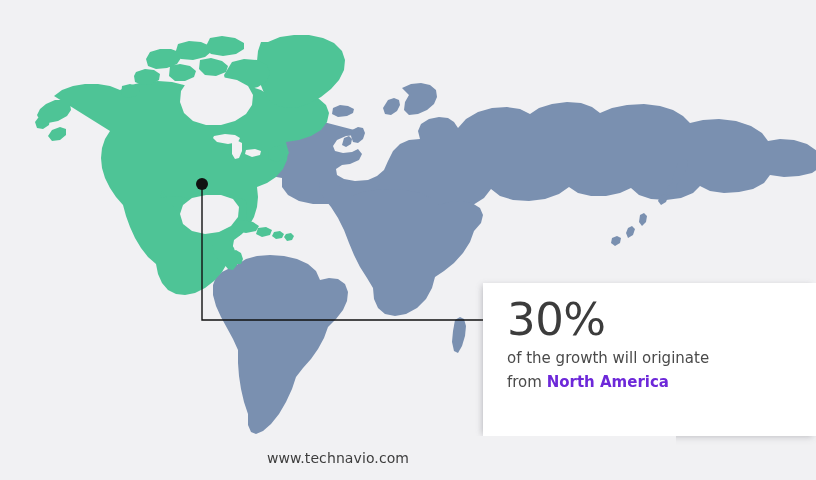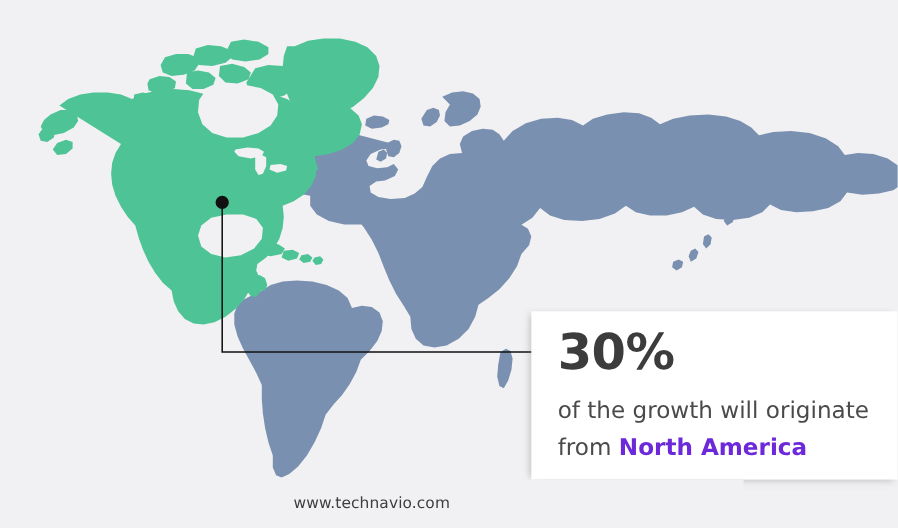--- a/index.html
+++ b/index.html
@@ -54,30 +54,30 @@
     top: 283px;
     width: 333px;
     height: 153px;
     background: #ffffff;
     box-shadow: -3px 0 6px -2px rgba(100,100,110,0.30),
                  0 4px 7px -3px rgba(100,100,110,0.26);
     padding: 14px 0 0 24px;
   }
   #pct-value {
     font-size: 45px;
-    font-weight: bold;
+    font-weight: normal;
     color: #3c3c3c;
     line-height: 1.0;
     letter-spacing: -0.5px;
     margin: 0;
     font-family: "DejaVu Sans", sans-serif;
   }
   #card-body {
-    margin-top: 14px;
-    font-size: 21px;
+    margin-top: 4px;
+    font-size: 15px;
     color: #4a4a4a;
     line-height: 1.62;
     font-family: "DejaVu Sans", sans-serif;
   }
   #card-body .emph {
     font-weight: bold;
     color: #6d28d9;
   }
 
   

